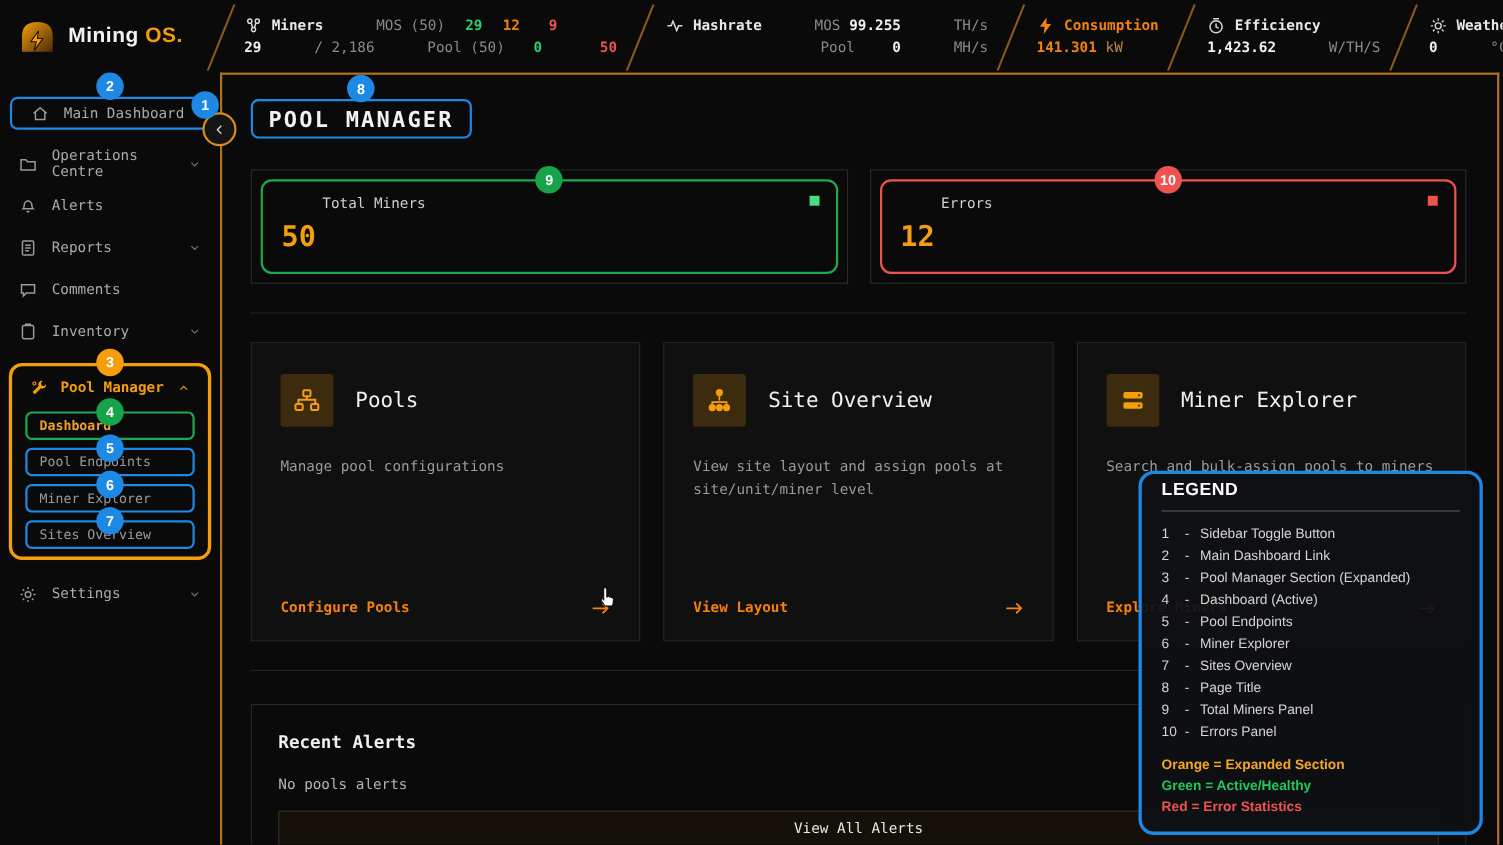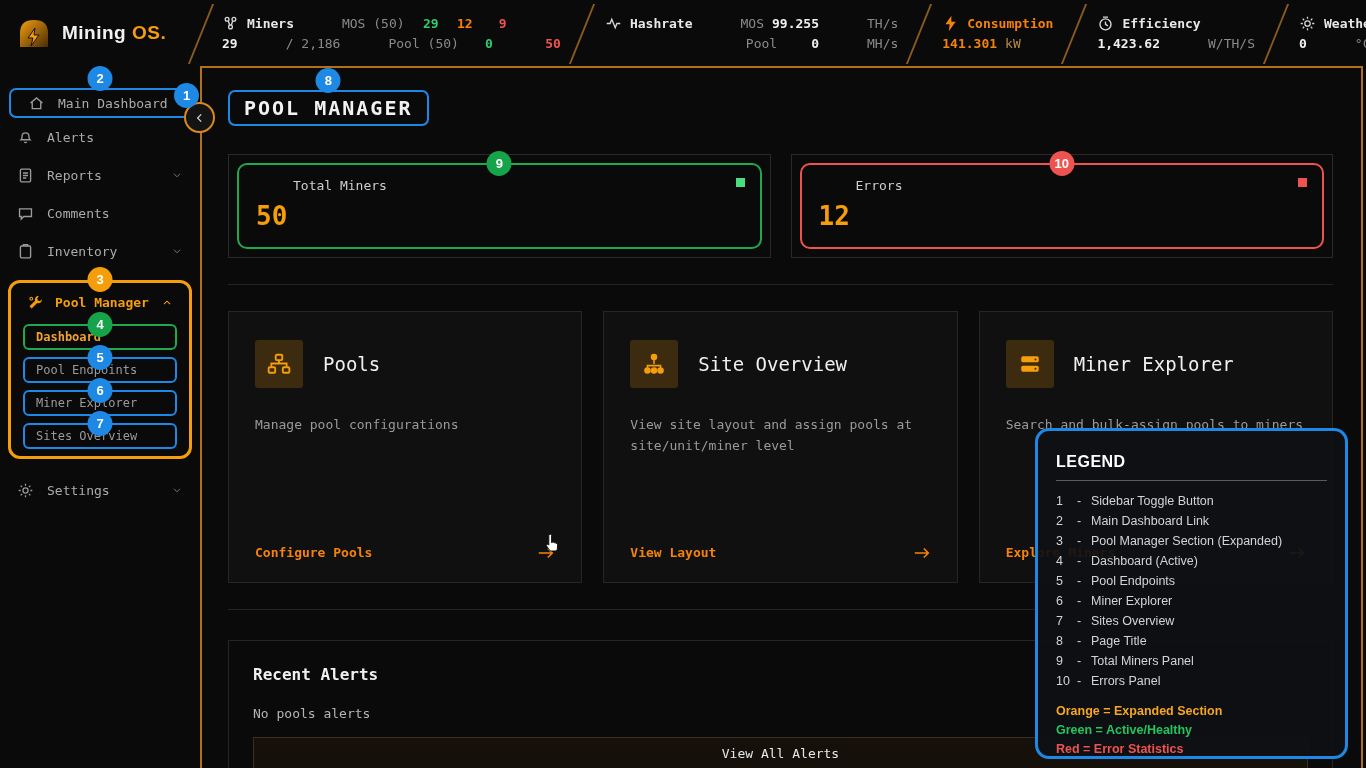--- a/index.html
+++ b/index.html
@@ -97,21 +97,21 @@
   .card-foot svg { width:18px; height:14px; }
 
   .alerts-panel { border:1px solid #262626; margin-top:30px; padding:24px; }
   .alerts-title { font-size:16px; font-weight:bold; color:#f0f0f0; }
   .alerts-empty { margin-top:22px; font-size:13px; color:#b5b5b5; }
   .alerts-btn { margin-top:16px; width:100%; background:#15100a; border:1px solid #3a2f1f; color:#e8e8e8;
                 font-family:"DejaVu Sans Mono", monospace; font-size:13px; padding:8px 0; cursor:pointer; }
 
   
   .legend { position:absolute; left:1035px; top:428px; width:313px; height:331px; background:rgba(14,16,20,0.93);
-            border:3px solid #1e88e5; border-radius:14px; padding:22px 18px; z-index:60;
+            border:3px solid #1e88e5; border-radius:14px; padding:6px 18px; z-index:60;
             font-family:"Liberation Sans", sans-serif; }
   .legend-title { font-size:16px; font-weight:bold; letter-spacing:.5px; color:#ffffff; }
   .legend hr { border:none; border-top:1px solid #5a5a5a; margin:9px 0 10px 0; }
   .lrow { display:flex; font-size:12.5px; color:#d4d4d4; line-height:20px; }
   .lnum { width:21px; flex:0 0 auto; }
   .ldash { width:14px; flex:0 0 auto; }
   .lcolors { margin-top:11px; font-weight:bold; font-size:12.5px; line-height:19px; }
   .lc-orange { color:#f5a623; } .lc-green { color:#22c55e; } .lc-red { color:#ef5350; }
 
   
@@ -261,20 +261,29 @@
     <div class="anno-box ab-blue main-dash-box">
       <span class="badge b-blue b-topc">2</span>
       <div class="side-item">
         <svg class="icon-s" viewBox="0 0 20 20" fill="none" stroke="#9a9a9a" stroke-width="1.6">
           <path d="M3 9.5L10 3.5l7 6M5 8.5V16h10V8.5"></path>
         </svg>
         <span>Main Dashboard</span>
       </div>
     </div>
 
+    <div class="side-item" style="margin-top:12px;">
+      <svg class="icon-s" viewBox="0 0 20 20" fill="none" stroke="#9a9a9a" stroke-width="1.6">
+        <path d="M2.5 5h5l2 2h8v9h-15z"></path>
+      </svg>
+      <span>Operations Centre</span>
+      <svg class="chev icon-s" viewBox="0 0 20 20" fill="none" stroke="#7a7a7a" stroke-width="1.6" style="width:12px;height:12px;">
+        <polyline points="5,8 10,13 15,8"></polyline>
+      </svg>
+    </div>
 
     <div class="side-item">
       <svg class="icon-s" viewBox="0 0 20 20" fill="none" stroke="#9a9a9a" stroke-width="1.6">
         <path d="M6 8.5a4 4 0 0 1 8 0c0 3 1.3 4.2 1.3 4.2H4.7S6 11.5 6 8.5z"></path>
           <path d="M8.6 15.2a1.6 1.6 0 0 0 2.8 0"></path>
       </svg>
       <span>Alerts</span>
     </div>
 
     <div class="side-item">

